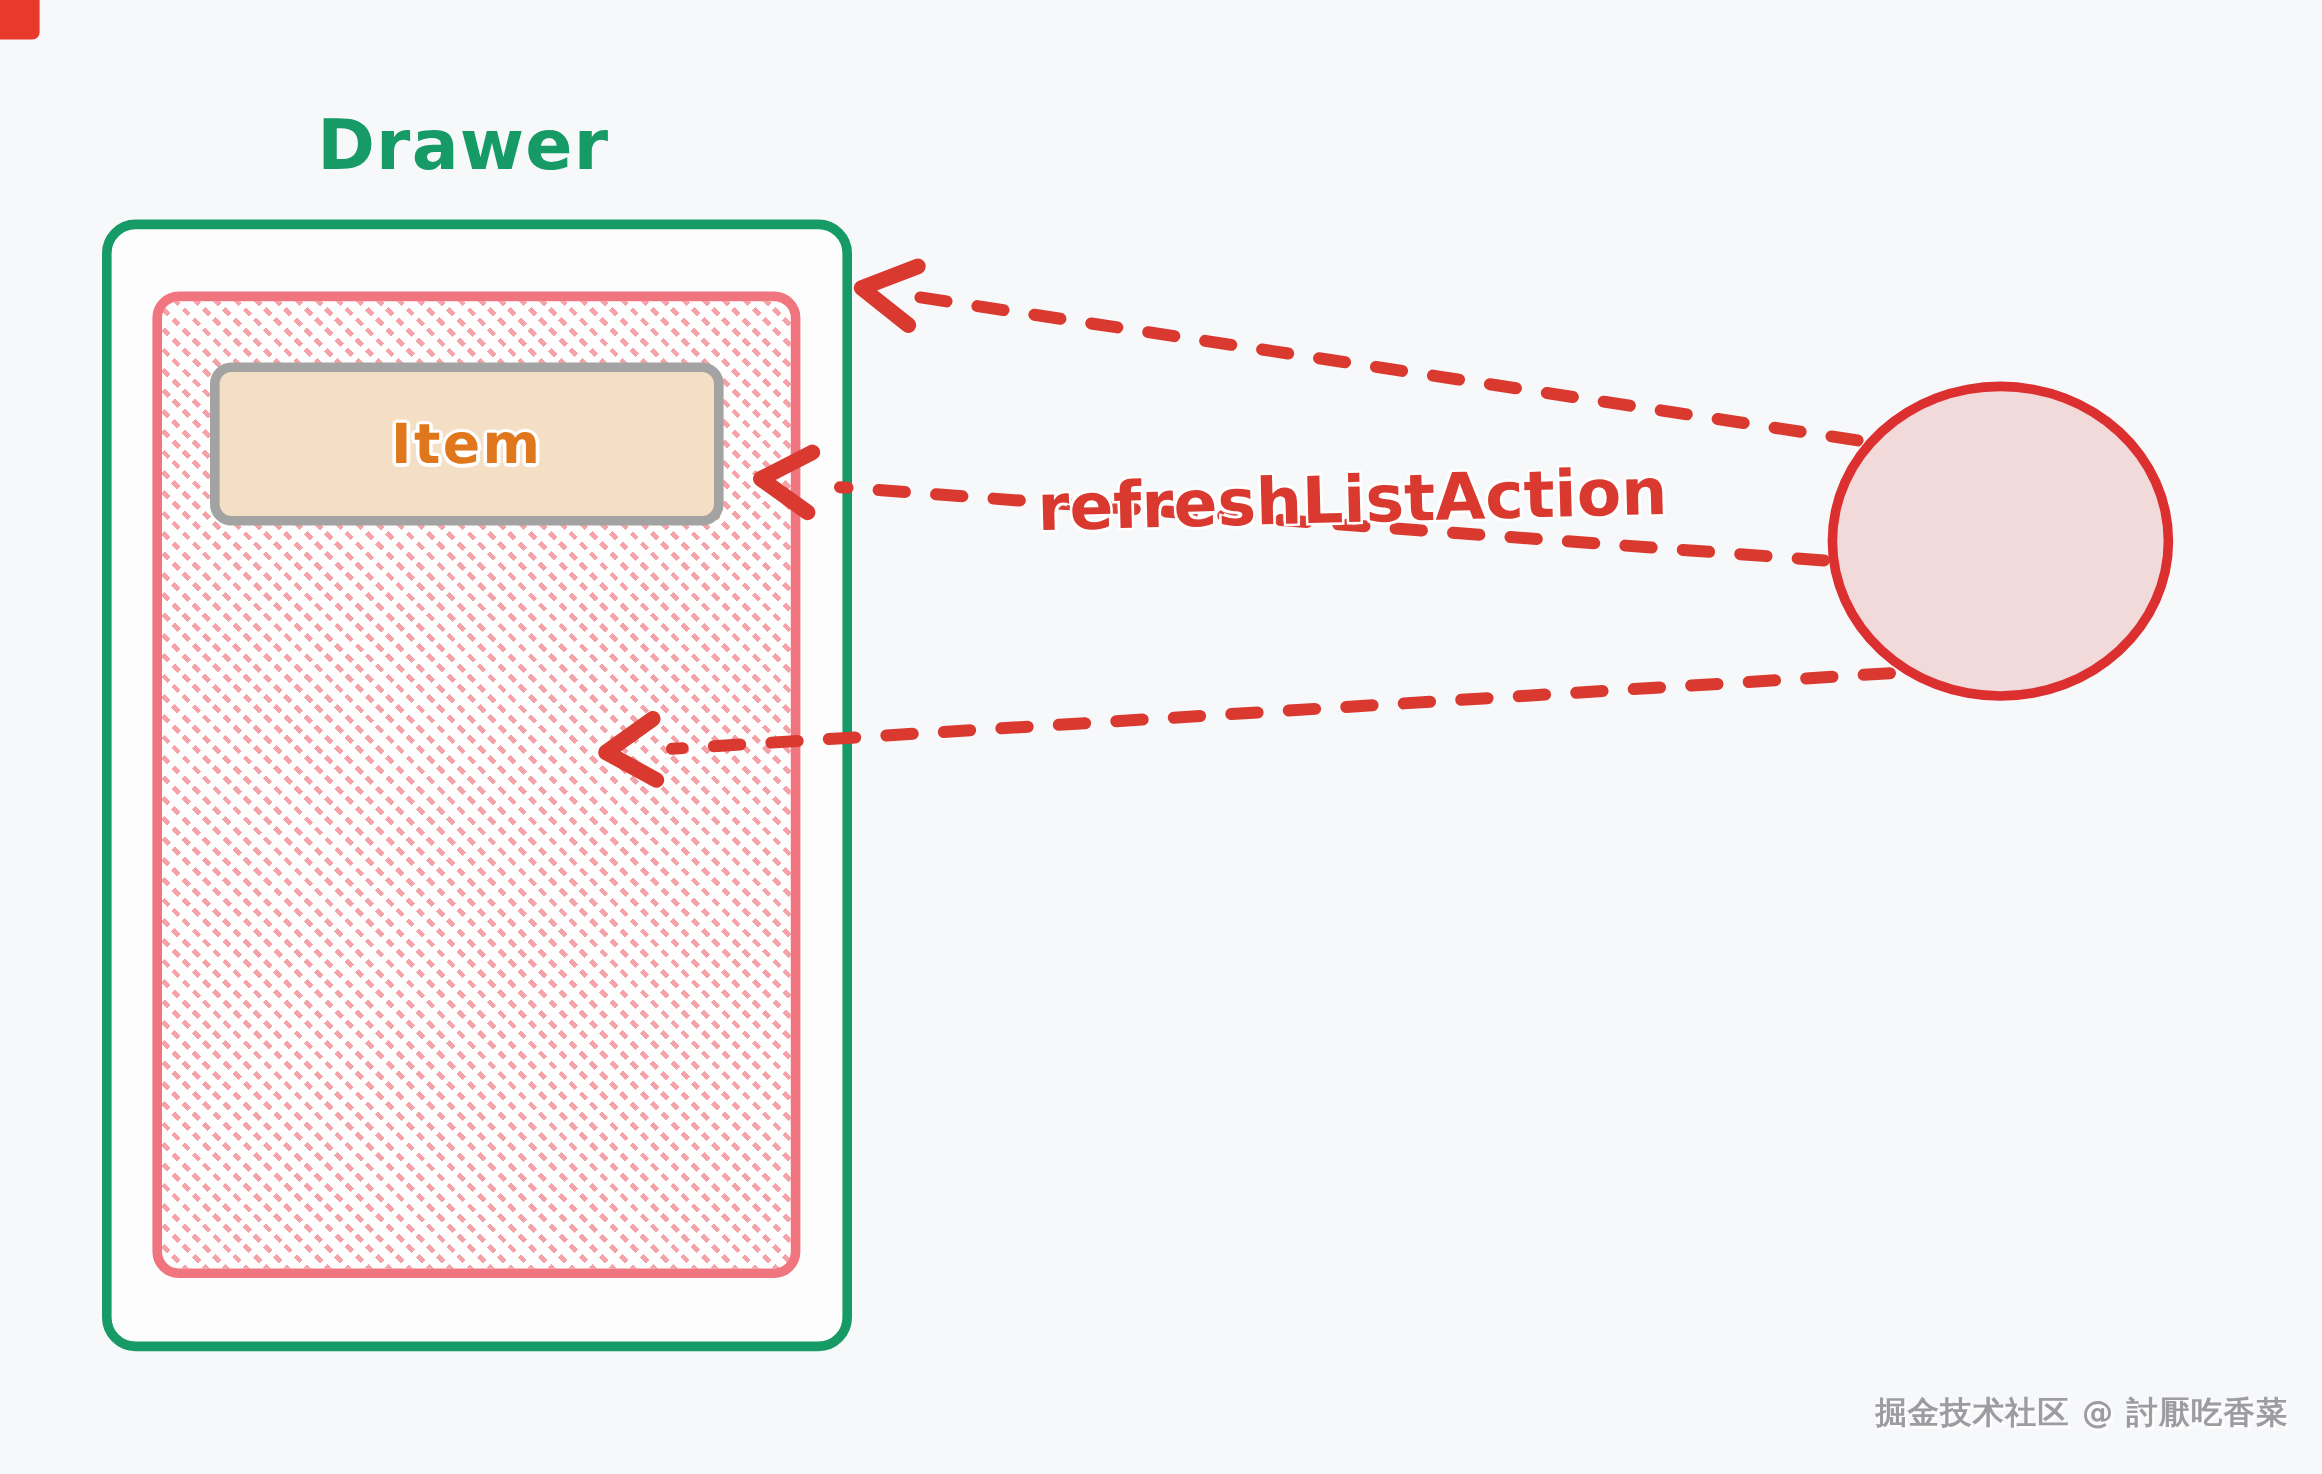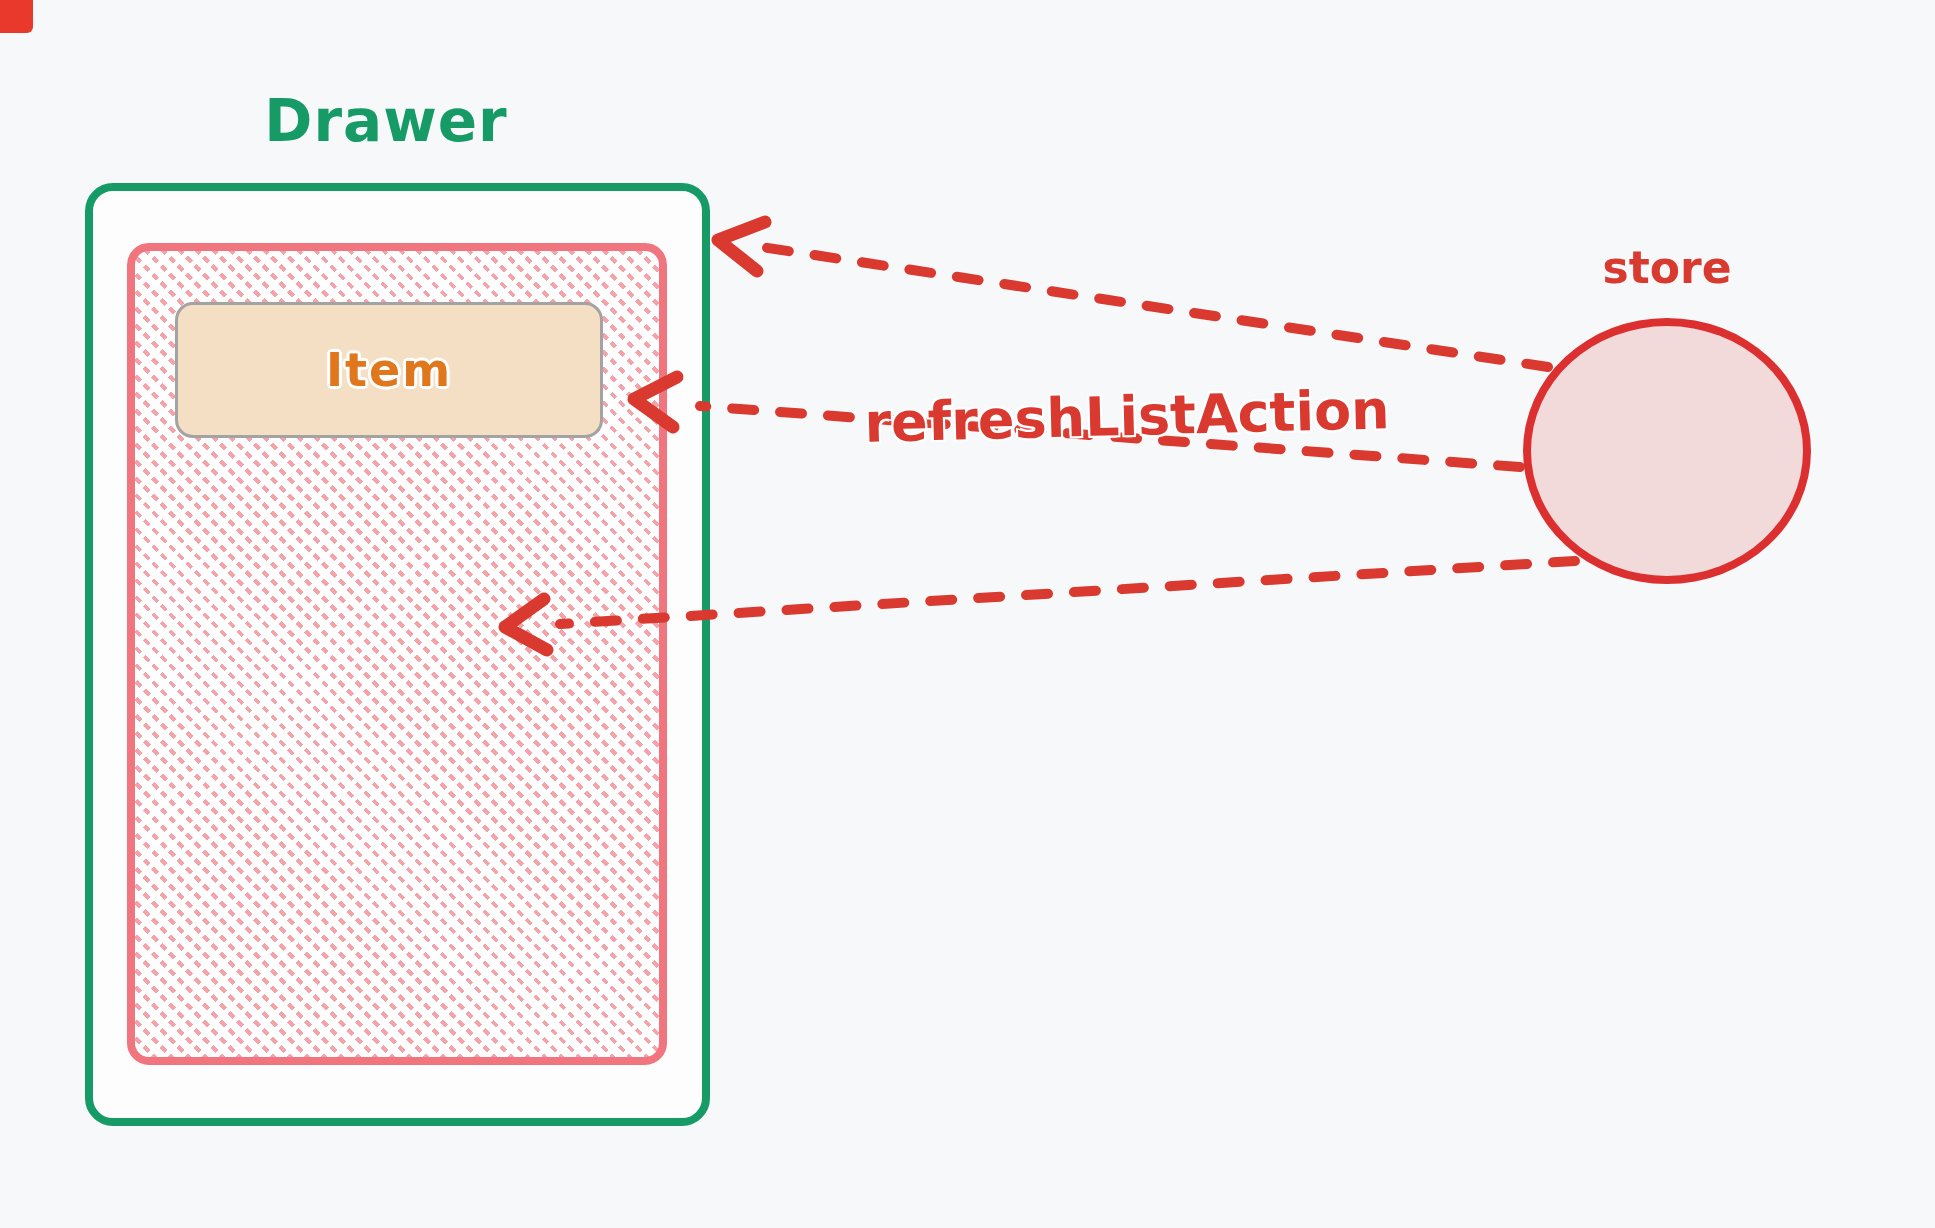--- a/index.html
+++ b/index.html
@@ -36,21 +36,21 @@
   .list-label{
     position:absolute;left:201px;top:566px;width:400px;
     text-align:center;font-size:60px;font-weight:700;color:#f0757e;
     line-height:1;letter-spacing:2px;
     text-shadow:0 0 5px #fff,0 0 5px #fff,2px 2px 0 #fff,-2px -2px 0 #fff,
       2px -2px 0 #fff,-2px 2px 0 #fff,3px 0 0 #fff,-3px 0 0 #fff,0 3px 0 #fff,0 -3px 0 #fff;
   }
   
   .item-box{
     position:absolute;left:175px;top:302px;width:428px;height:136px;
-    border:3px solid #a3a3a3;border-radius:18px;box-sizing:border-box;
+    border:8px solid #a3a3a3;border-radius:18px;box-sizing:border-box;
     background:#f4dfc5;
     display:flex;align-items:center;justify-content:center;
   }
   .item-label{
     font-size:46px;font-weight:700;color:#e0771c;line-height:1;letter-spacing:2px;
     text-shadow:0 0 4px #fff,0 0 4px #fff,2px 2px 0 #fff,-2px -2px 0 #fff,
       2px -2px 0 #fff,-2px 2px 0 #fff,3px 0 0 #fff,-3px 0 0 #fff,0 3px 0 #fff,0 -3px 0 #fff;
   }
   
   .store-label{
@@ -90,31 +90,31 @@
   <div class="drawer-label">Drawer</div>
   <div class="drawer-box"></div>
 
   <div class="list-panel"></div>
 
   <div class="item-box">
     <span class="item-label">Item</span>
   </div>
 
 
-  <div class="store-label">store</div>
   <div class="store-circle"></div>
 
   <svg class="arrows" viewBox="0 0 1935 1228">
 
     <line x1="1548" y1="367" x2="742" y2="244" stroke="#d9392e" stroke-width="10" stroke-linecap="round" stroke-dasharray="22 26"></line>
     <path d="M 765 222 L 718 240 L 757 271" fill="none" stroke="#d9392e" stroke-width="13" stroke-linecap="round" stroke-linejoin="round"></path>
 
     <line x1="1520" y1="467" x2="700" y2="406" stroke="#d9392e" stroke-width="10" stroke-linecap="round" stroke-dasharray="22 26"></line>
     <path d="M 677 377 L 634 399 L 673 427" fill="none" stroke="#d9392e" stroke-width="13" stroke-linecap="round" stroke-linejoin="round"></path>
 
     <line x1="1575" y1="561" x2="560" y2="624" stroke="#d9392e" stroke-width="10" stroke-linecap="round" stroke-dasharray="22 26"></line>
     <path d="M 544 599 L 505 627 L 547 650" fill="none" stroke="#d9392e" stroke-width="13" stroke-linecap="round" stroke-linejoin="round"></path>
   </svg>
 
   <div class="action-label">refreshListAction</div>
 
+  <div class="watermark">掘金技术社区 @ 討厭吃香菜</div>
 
 </div>
 
 </body></html>

